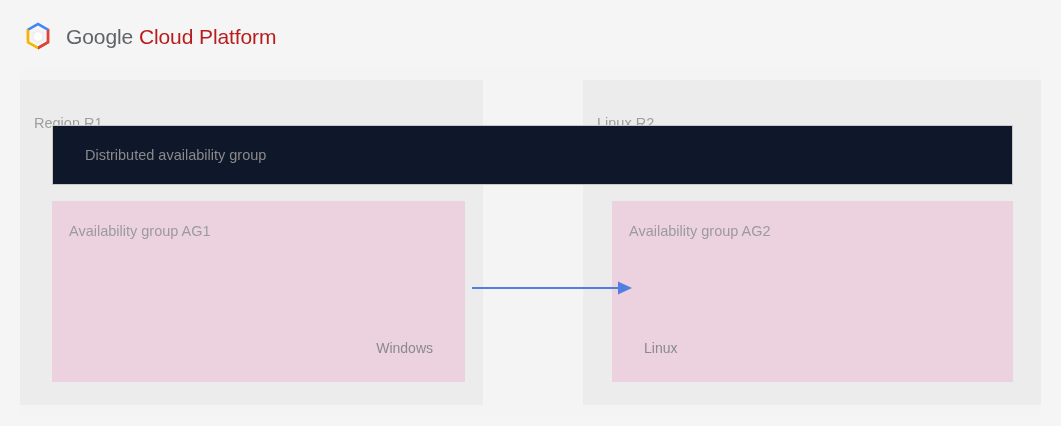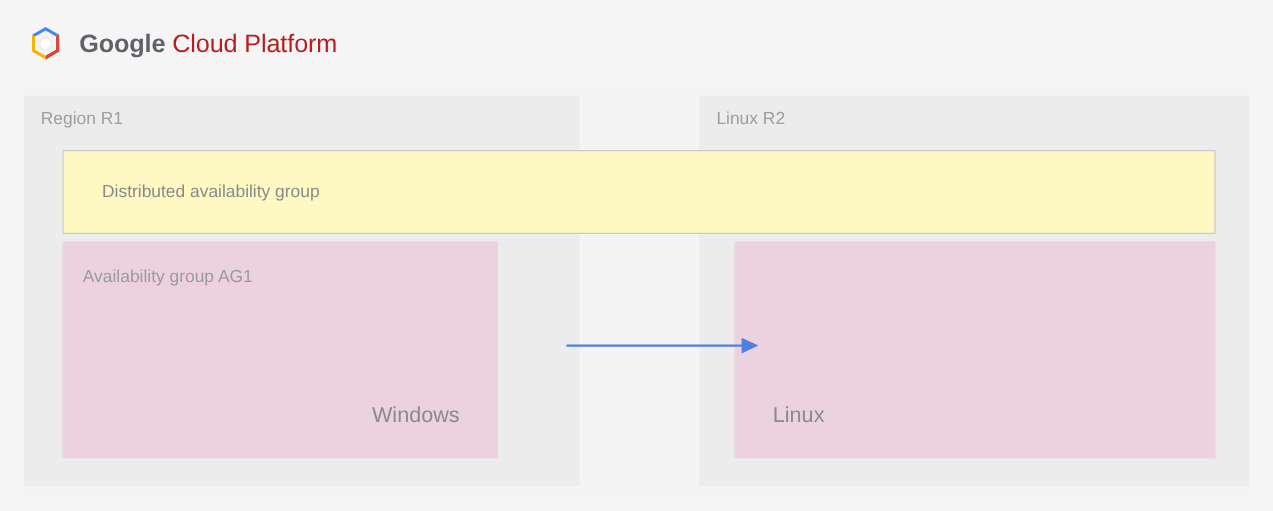--- a/index.html
+++ b/index.html
@@ -38,21 +38,21 @@
   }
   .brand-text {
     margin-left: 12px;
     font-size: 21px;
     letter-spacing: -0.1px;
     color: #5f6368;
     white-space: nowrap;
     line-height: 1;
   }
   .brand-text .b-strong {
-    font-weight: 700;
+    font-weight: 400;
     color: #5f6368;
   }
   .brand-text .b-light {
     font-weight: 400;
     color: #b91c1c;
   }
 
   
   .diagram {
     position: absolute;
@@ -68,36 +68,36 @@
     position: absolute;
     top: 12px;
     height: 325px;
     background: #ececec;
   }
   .region-left  { left: 0px;   width: 463px; }
   .region-right { left: 563px; width: 458px; }
 
   .region-title {
     position: absolute;
-    top: 12px;
+    top: 36px;
     left: 14px;
     font-size: 14.5px;
     color: #9e9e9e;
     line-height: 1;
     white-space: nowrap;
   }
 
   
   .dag-box {
     position: absolute;
     left: 32px;
     top: 57px;
     width: 961px;
-    height: 70px;
-    background: #fef9c3;
+    height: 60px;
+    background: #0f172a;
     border: 1px solid #c9c9c9;
     box-sizing: border-box;
   }
   .dag-label {
     position: absolute;
     left: 32px;
     top: 50%;
     transform: translateY(-50%);
     font-size: 14.5px;
     color: #8a8a8a;
@@ -105,36 +105,36 @@
     line-height: 1;
   }
 
   
   .ag-box {
     position: absolute;
     top: 133px;
     height: 181px;
     background: #ecd2df;
   }
-  .ag-box-left  { left: 32px;  width: 363px; }
+  .ag-box-left  { left: 32px;  width: 413px; }
   .ag-box-right { left: 592px; width: 401px; }
 
   .ag-title {
     position: absolute;
     left: 17px;
     top: 23px;
     font-size: 14.5px;
     color: #9b9b9b;
     white-space: nowrap;
     line-height: 1;
   }
   .ag-os {
     position: absolute;
     bottom: 27px;
-    font-size: 18px;
+    font-size: 14px;
     color: #8a8a8a;
     white-space: nowrap;
     line-height: 1;
   }
   .ag-os-right-aligned { right: 32px; }
   .ag-os-left-aligned  { left: 32px; margin-top: 29px; }
 
   
   .arrow {
     position: absolute;
@@ -186,20 +186,21 @@
     <div class="dag-box">
       <div class="dag-label">Distributed availability group</div>
     </div>
 
     <div class="ag-box ag-box-left">
       <div class="ag-title">Availability group AG1</div>
       <div class="ag-os ag-os-right-aligned">Windows</div>
     </div>
 
     <div class="ag-box ag-box-right">
+      <div class="ag-title">Availability group AG2</div>
       <div class="ag-os ag-os-left-aligned">Linux</div>
     </div>
 
     <svg class="arrow" viewBox="0 0 160 16">
       <line x1="0" y1="8" x2="147" y2="8" stroke="#4f7fe0" stroke-width="2"></line>
       <polygon points="146,1.5 160,8 146,14.5" fill="#4f7fe0"></polygon>
     </svg>
 
   </div>
 

